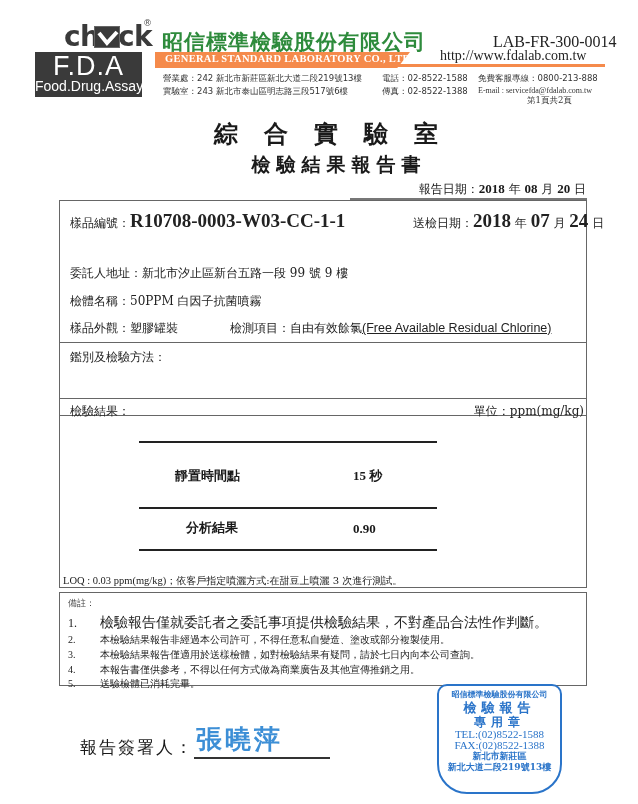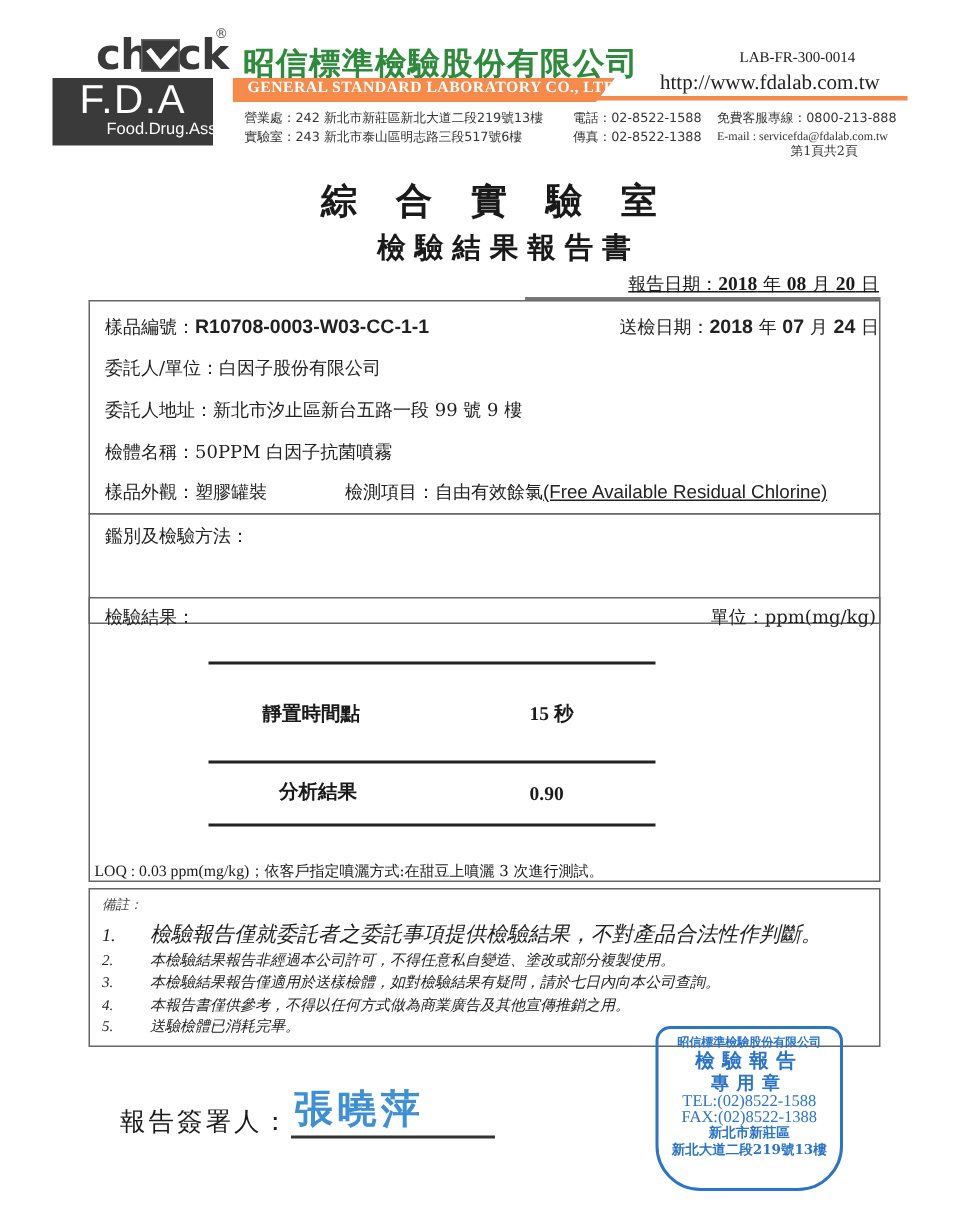--- a/index.html
+++ b/index.html
@@ -6,43 +6,43 @@
   body{width:638px;height:804px;position:relative;overflow:hidden;font-family:"DejaVu Serif","Liberation Serif",serif;color:#1a1a1a;}
   .abs{position:absolute;}
   
   .logo-check{left:35px;top:24px;display:flex;align-items:center;}
   .logo-check .box{width:26px;height:22px;background:#3a3a3a;position:relative;margin-right:3px;}
   .logo-check .box svg{position:absolute;left:0;top:0;}
   .logo-check .word{font-family:"DejaVu Sans","Liberation Sans",sans-serif;font-weight:bold;font-size:28px;color:#3a3a3a;letter-spacing:-0.5px;line-height:26px;}
   .logo-reg{left:143px;top:18px;font-size:9px;color:#555;font-family:"DejaVu Sans",sans-serif;}
   .logo-fda{left:35px;top:52px;width:107px;height:45px;background:#3a3a3a;color:#fff;font-family:"Liberation Sans","DejaVu Sans",sans-serif;text-align:center;}
   .logo-fda .big{font-size:27px;line-height:28px;letter-spacing:1px;}
-  .logo-fda .small{font-size:11px;line-height:13px;padding-left:36px;}
+  .logo-fda .small{font-size:14px;line-height:13px;}
   .company-cn{left:162px;top:28px;font-size:21px;font-weight:bold;color:#2e8b3c;letter-spacing:1px;white-space:nowrap;font-family:"DejaVu Serif",serif;}
   .orange-band{left:155px;top:52px;width:255px;height:16px;background:#f58a4b;clip-path:polygon(0 0,100% 0,95% 100%,0 100%);}
   .orange-line{left:395px;top:64px;width:210px;height:3px;background:#f58a4b;}
   .company-en{left:165px;top:53px;font-size:10.5px;font-weight:bold;color:#fff;letter-spacing:0.3px;white-space:nowrap;font-family:"Liberation Serif",serif;}
   .addr{font-size:8.5px;color:#333;white-space:nowrap;font-family:"DejaVu Sans",sans-serif;}
-  .form-no{left:493px;top:33px;font-size:10px;color:#222;font-family:"Liberation Serif",serif;}
+  .form-no{left:493px;top:33px;font-size:16px;color:#222;font-family:"Liberation Serif",serif;}
   .url{left:440px;top:48px;font-size:14px;color:#222;font-family:"Liberation Serif",serif;}
   .page-no{left:527px;top:95px;font-size:8.5px;color:#333;}
   
   .title1{left:0;width:638px;top:118px;text-align:center;font-size:24px;font-weight:bold;letter-spacing:26px;padding-left:40px;box-sizing:border-box;}
   .title2{left:0;width:638px;top:152px;text-align:center;font-size:19px;font-weight:bold;letter-spacing:6px;margin-left:20px;}
-  .report-date{right:52px;top:181px;font-size:12px;white-space:nowrap;text-decoration:underline;}
+  .report-date{right:52px;top:181px;font-size:12px;white-space:nowrap;}
   .report-date b,.recv b{font-family:"Liberation Serif",serif;font-size:13px;}
   .date-rule{left:350px;top:198px;width:237px;height:2px;background:#777;}
   
   .box{left:59px;width:528px;border:1.5px solid #666;box-sizing:border-box;}
   .box1{top:200px;height:143px;}
   .box2{top:342px;height:74px;}
   .box3{top:398px;height:190px;}
-  .box4{top:592px;height:106px;font-style:italic;}
+  .box4{top:592px;height:94px;}
   .row{position:absolute;left:10px;font-size:12px;white-space:nowrap;color:#222;}
-  .row b{font-family:Liberation Sans, sans-serif;font-size:13px;}
+  .row b{font-family:Liberation Serif, serif;font-size:19px;}
   .en-sans{font-family:"Liberation Sans","DejaVu Sans",sans-serif;font-size:12.5px;text-decoration:underline;}
   .hr{position:absolute;height:2px;background:#222;left:79px;width:298px;}
   .res-label{position:absolute;font-weight:bold;font-size:13px;}
   .res-val{position:absolute;font-weight:bold;font-size:13px;font-family:"Liberation Serif",serif;}
   .loq{position:absolute;left:3px;top:175px;font-size:10px;white-space:nowrap;}
   .loq .en{font-family:"Liberation Serif",serif;font-size:10.5px;}
   .note-head{position:absolute;left:8px;top:4px;font-size:9px;color:#444;}
   .note{position:absolute;left:8px;font-size:10px;white-space:nowrap;color:#222;}
   .note .num{display:inline-block;width:32px;font-family:"Liberation Serif",serif;}
   .note.big{font-size:14px;}
@@ -100,23 +100,20 @@
 </div>
 <div class="abs date-rule"></div>
 
 <div class="abs box box1">
   <div class="row" style="top:9px;">
     <span>樣品編號：</span><b>R10708-0003-W03-CC-1-1</b>
   </div>
   <div class="row recv" style="top:9px;left:353px;">
     <span>送檢日期：</span><b>2018</b> <span>年</span> <b>07</b> <span>月</span> <b>24</b> <span>日</span>
   </div>
-  <div class="row" style="top:36px;">
-    <span>委託人/單位：</span><span>白因子股份有限公司</span>
-  </div>
   <div class="row" style="top:64px;">
     <span>委託人地址：</span><span>新北市汐止區新台五路一段 99 號 9 樓</span>
   </div>
   <div class="row" style="top:92px;">
     <span>檢體名稱：</span><span>50PPM 白因子抗菌噴霧</span>
   </div>
   <div class="row" style="top:119px;">
     <span>樣品外觀：</span><span>塑膠罐裝</span>
   </div>
   <div class="row" style="top:119px;left:170px;">

